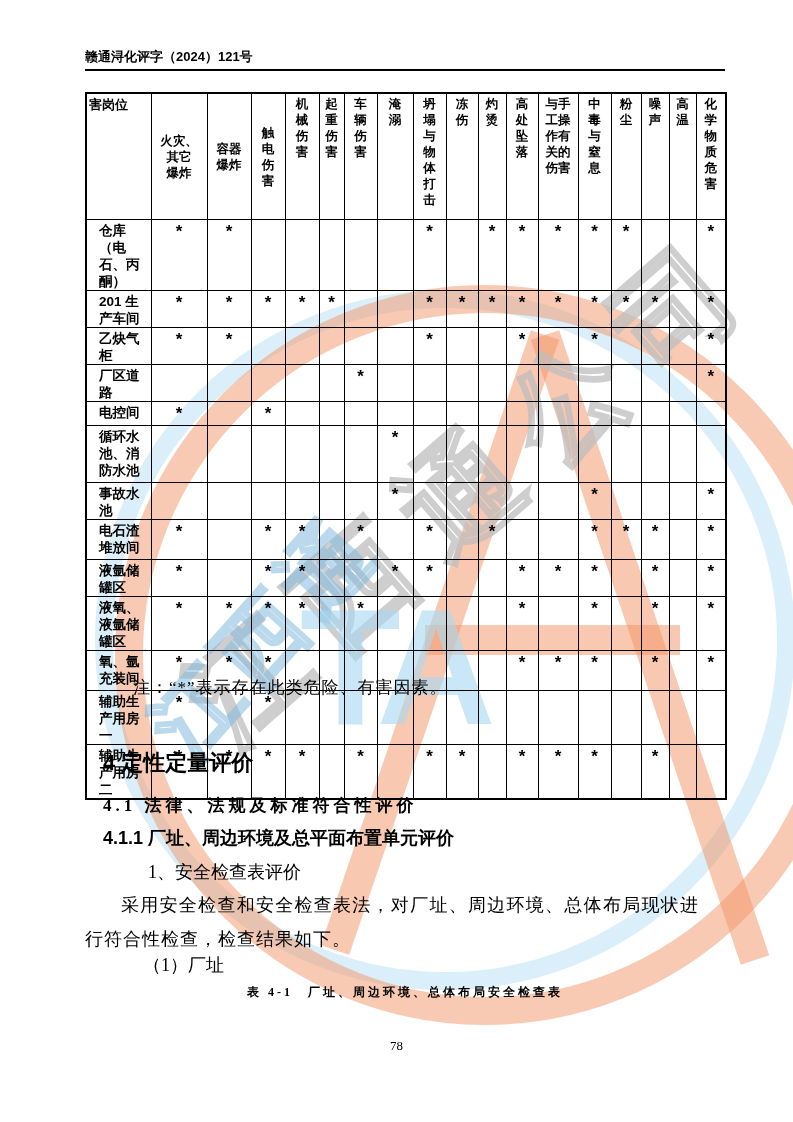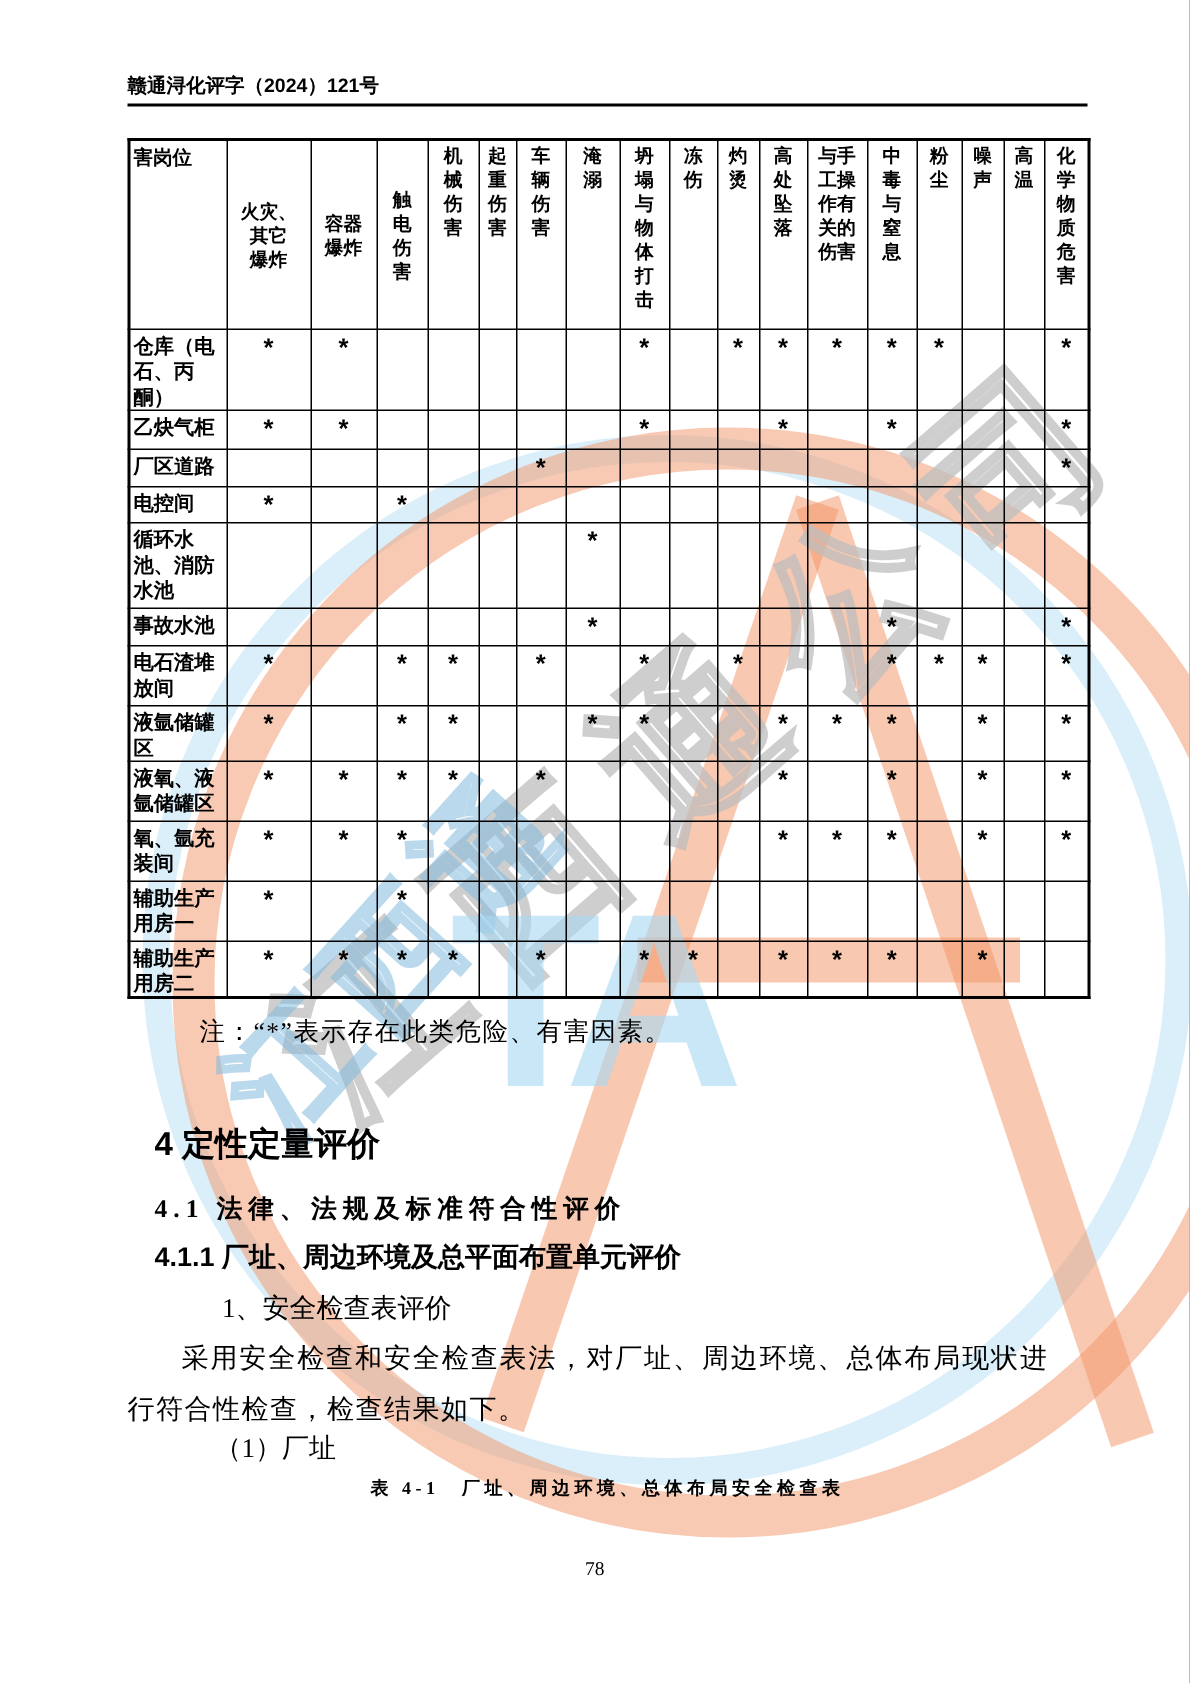--- a/index.html
+++ b/index.html
@@ -60,21 +60,21 @@
   table.htable td, table.htable th {
     border:1px solid #000; vertical-align:top; overflow:hidden;
     font-family:"Liberation Sans", sans-serif;
   }
   table.htable { border:2px solid #000; }
   th.corner { text-align:left; padding:2px 1px 0 2px; font-size:13px; font-weight:bold; }
   th.hcol { font-weight:bold; font-size:12.5px; line-height:16px; text-align:center; padding-top:2px; }
   th.hcol.mid { vertical-align:middle; }
   td.rlabel {
     font-weight:bold; font-size:13.5px; line-height:17px;
-    text-align:left; padding:2px 1px 0 2px;
+    text-align:left; padding:2px 1px 0 12px;
   }
   td.mark {
     text-align:center; font-family:"Liberation Serif", serif;
     font-size:17px; line-height:1.1; padding-top:3px; font-weight:bold;
   }
 
   
   .note { position:absolute; left:133px; top:676px; font-size:17px; letter-spacing:1px; }
   .h1 {
     position:absolute; left:103px; top:748px;
@@ -185,20 +185,40 @@
               <td class="mark"></td>
               <td class="mark">*</td>
               <td class="mark">*</td>
               <td class="mark">*</td>
               <td class="mark">*</td>
               <td class="mark">*</td>
               <td class="mark"></td>
               <td class="mark"></td>
               <td class="mark">*</td>
             </tr>
+            <tr style="height: 37px;">
+              <td class="rlabel">201 生产车间</td>
+              <td class="mark">*</td>
+              <td class="mark">*</td>
+              <td class="mark">*</td>
+              <td class="mark">*</td>
+              <td class="mark">*</td>
+              <td class="mark"></td>
+              <td class="mark"></td>
+              <td class="mark">*</td>
+              <td class="mark">*</td>
+              <td class="mark">*</td>
+              <td class="mark">*</td>
+              <td class="mark">*</td>
+              <td class="mark">*</td>
+              <td class="mark">*</td>
+              <td class="mark">*</td>
+              <td class="mark"></td>
+              <td class="mark">*</td>
+            </tr>
             <tr style="height: 26px;">
               <td class="rlabel">乙炔气柜</td>
               <td class="mark">*</td>
               <td class="mark">*</td>
               <td class="mark"></td>
               <td class="mark"></td>
               <td class="mark"></td>
               <td class="mark"></td>
               <td class="mark"></td>
               <td class="mark">*</td>

